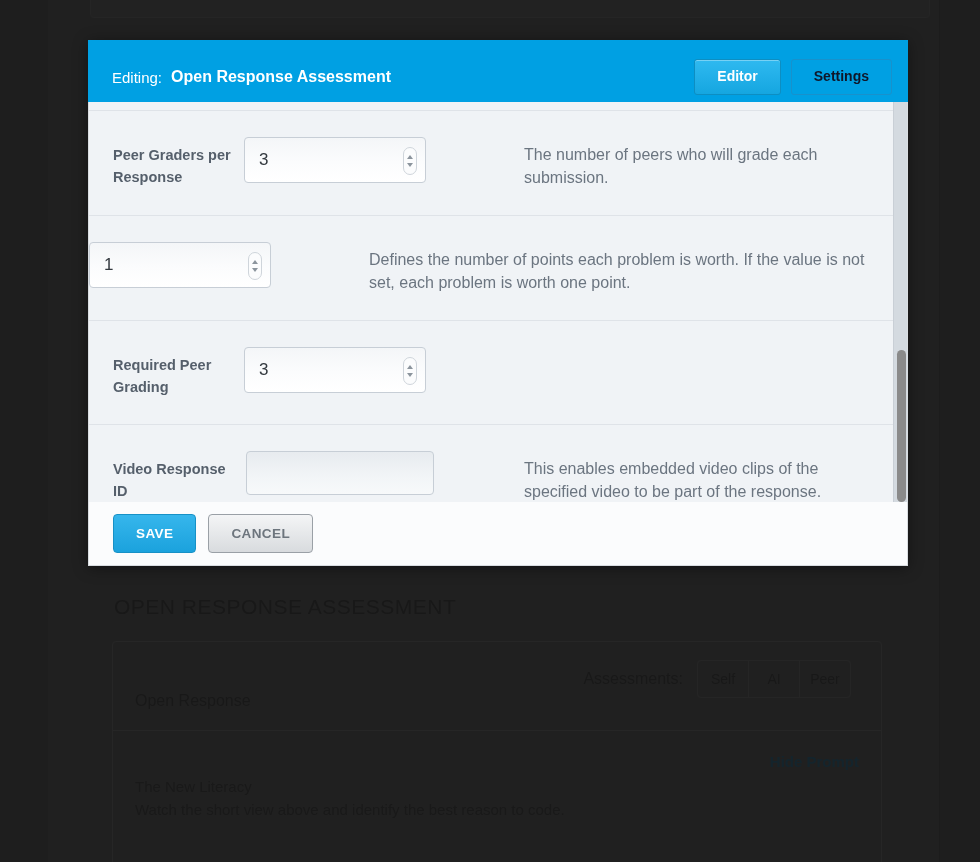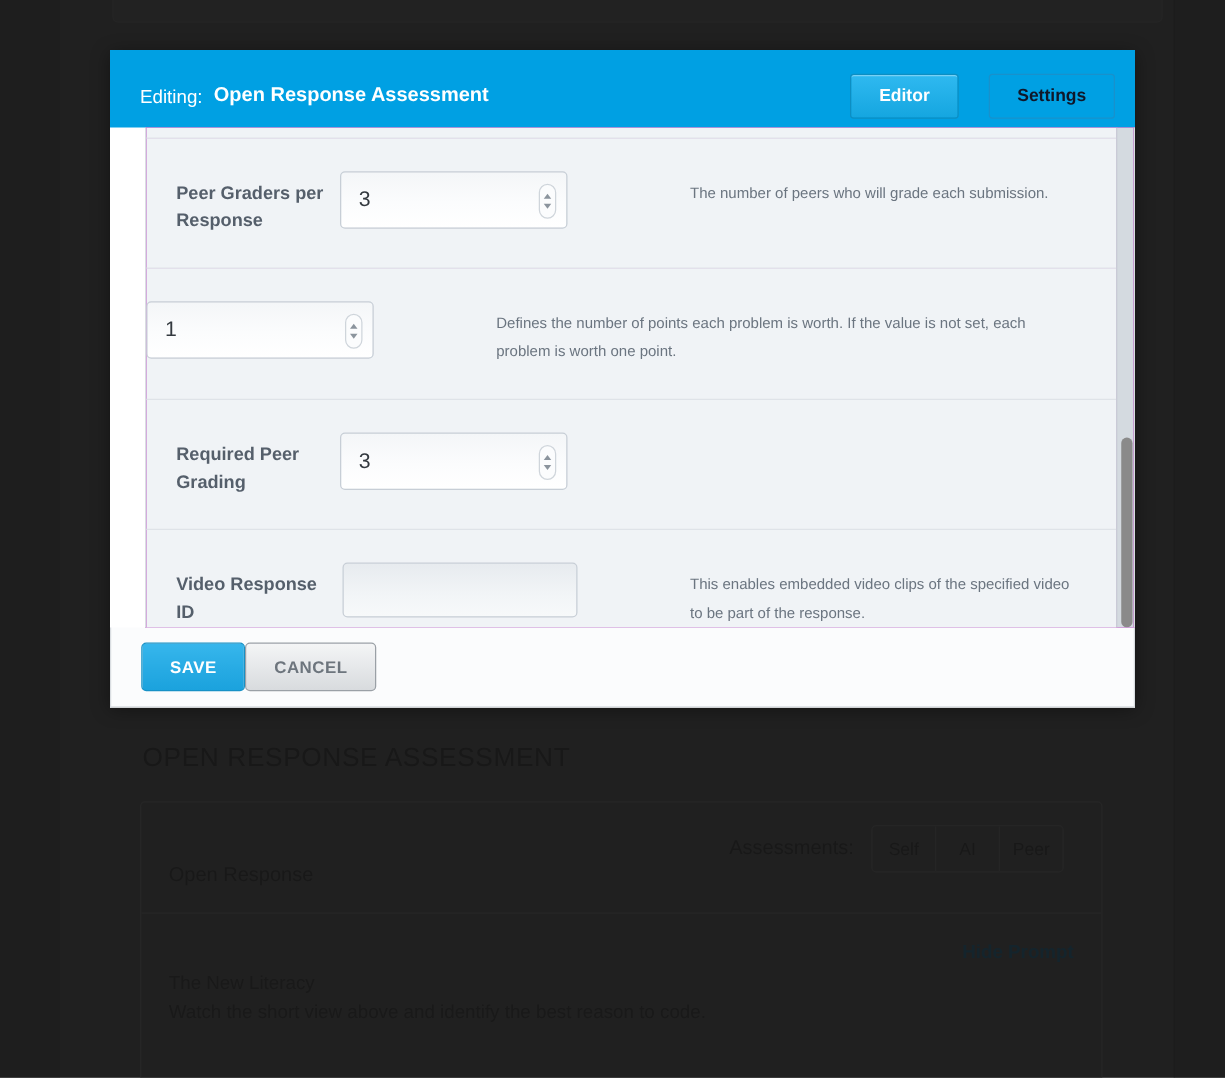--- a/index.html
+++ b/index.html
@@ -176,21 +176,21 @@
     margin-right: 9px;
   }
   .editing-title {
     color: #ffffff;
     font-size: 16px;
     font-weight: bold;
   }
   .header-actions {
     margin-left: auto;
     display: flex;
-    gap: 24px;
+    gap: 10px;
   }
   .tab-btn {
     font-size: 14px;
     font-weight: bold;
     padding: 9px 22px;
     border-radius: 3px;
     cursor: pointer;
     box-sizing: border-box;
     line-height: 1.1;
   }
@@ -203,24 +203,23 @@
   .tab-btn.inactive {
     color: #0f172a;
     background: transparent;
     border: 1px solid #1891cc;
   }
 
   .modal-body {
     position: relative;
     height: 400px;
     overflow: hidden;
-    background: #a21caf;
+    background: #be185d;
     border-left: 1px solid #d9dde1;
     border-right: 1px solid #d9dde1;
-    margin-left: 28px;
   }
   .rows-scroll {
     position: absolute;
     left: 0;
     right: 14px;
     top: 0;
     bottom: 0;
   }
   .top-sliver {
     height: 8px;
@@ -247,21 +246,21 @@
   }
   .field-control {
     width: 280px;
     padding-left: 0;
     box-sizing: border-box;
   }
   .field-help {
     flex: 1;
     padding-right: 28px;
     padding-top: 6px;
-    font-size: 12px;
+    font-size: 16px;
     color: #6b7580;
     line-height: 23px;
   }
 
   .num-input {
     position: relative;
     width: 182px;
     height: 46px;
     background: linear-gradient(to bottom, #f4f6f8 0%, #fbfcfd 55%, #ffffff 100%);
     border: 1px solid #c7ced6;
@@ -332,20 +331,21 @@
   }
 
   .modal-footer {
     height: 64px;
     background: #fbfcfd;
     border: 1px solid #d9dde1;
     border-top: none;
     display: flex;
     align-items: center;
     padding-left: 24px;
+    gap: 12px;
     box-sizing: border-box;
   }
   .btn {
     font-size: 13.5px;
     font-weight: bold;
     letter-spacing: 0.4px;
     border-radius: 4px;
     padding: 11px 22px;
     cursor: pointer;
     box-sizing: border-box;

